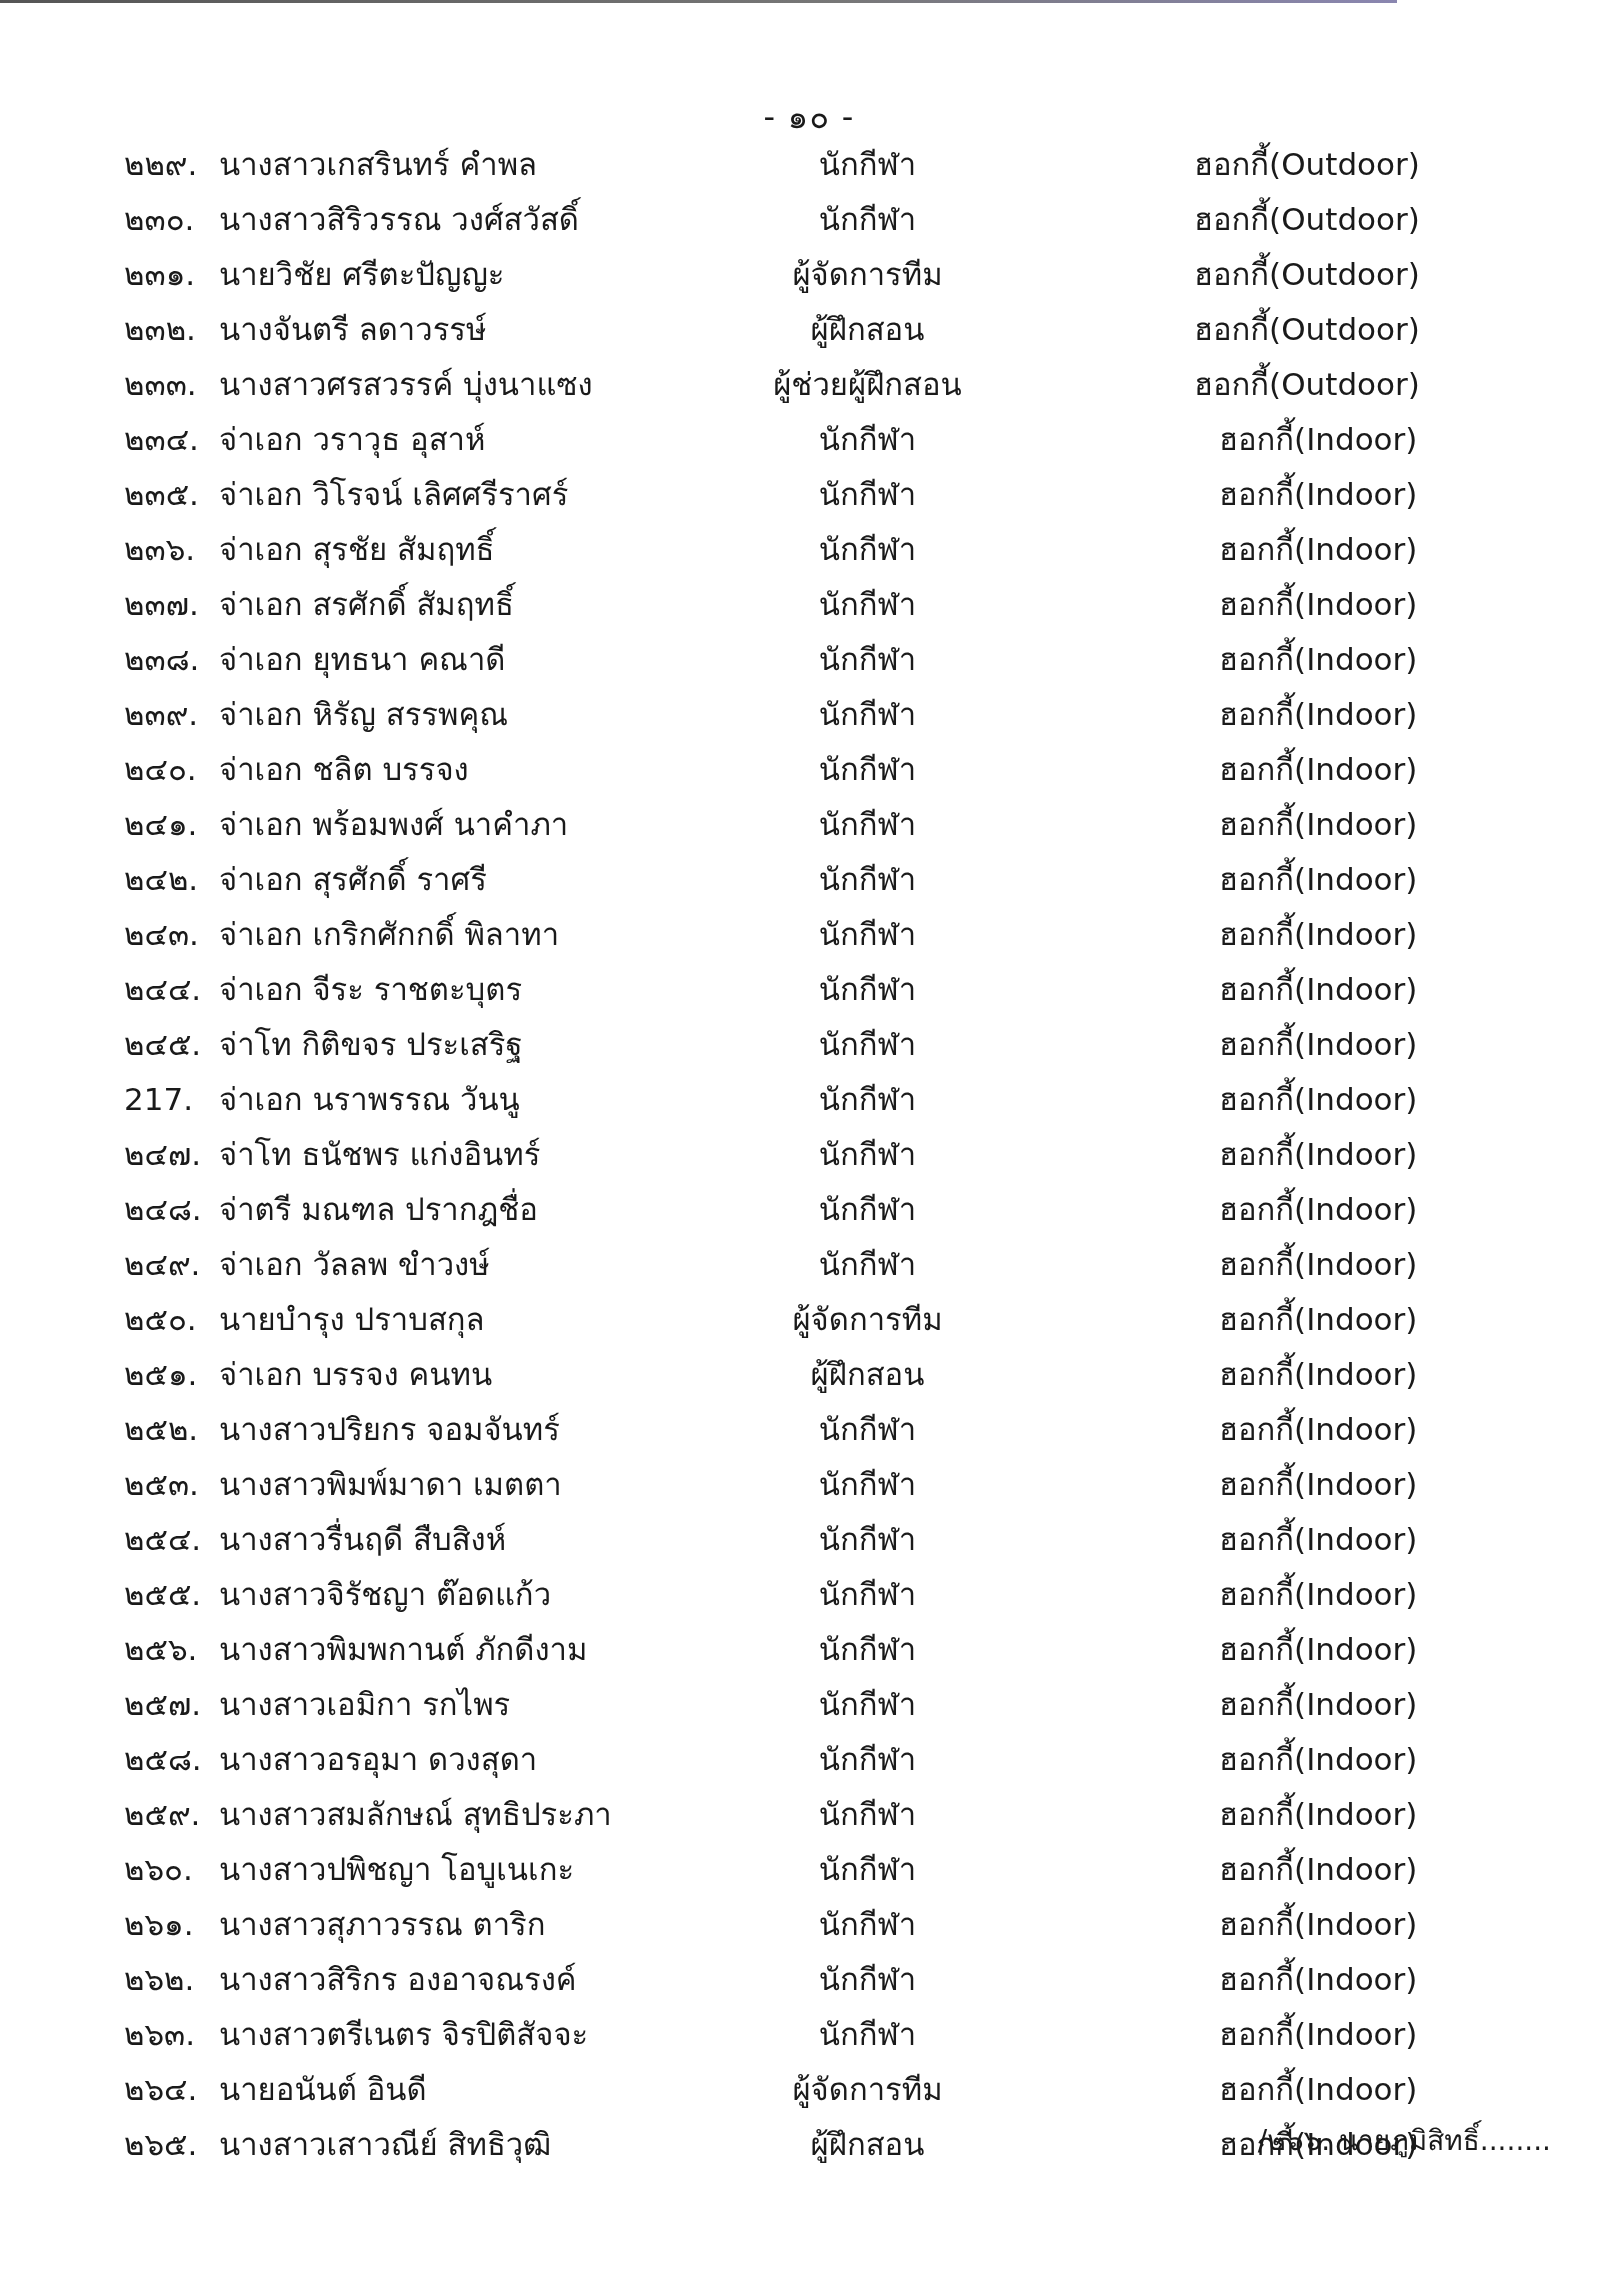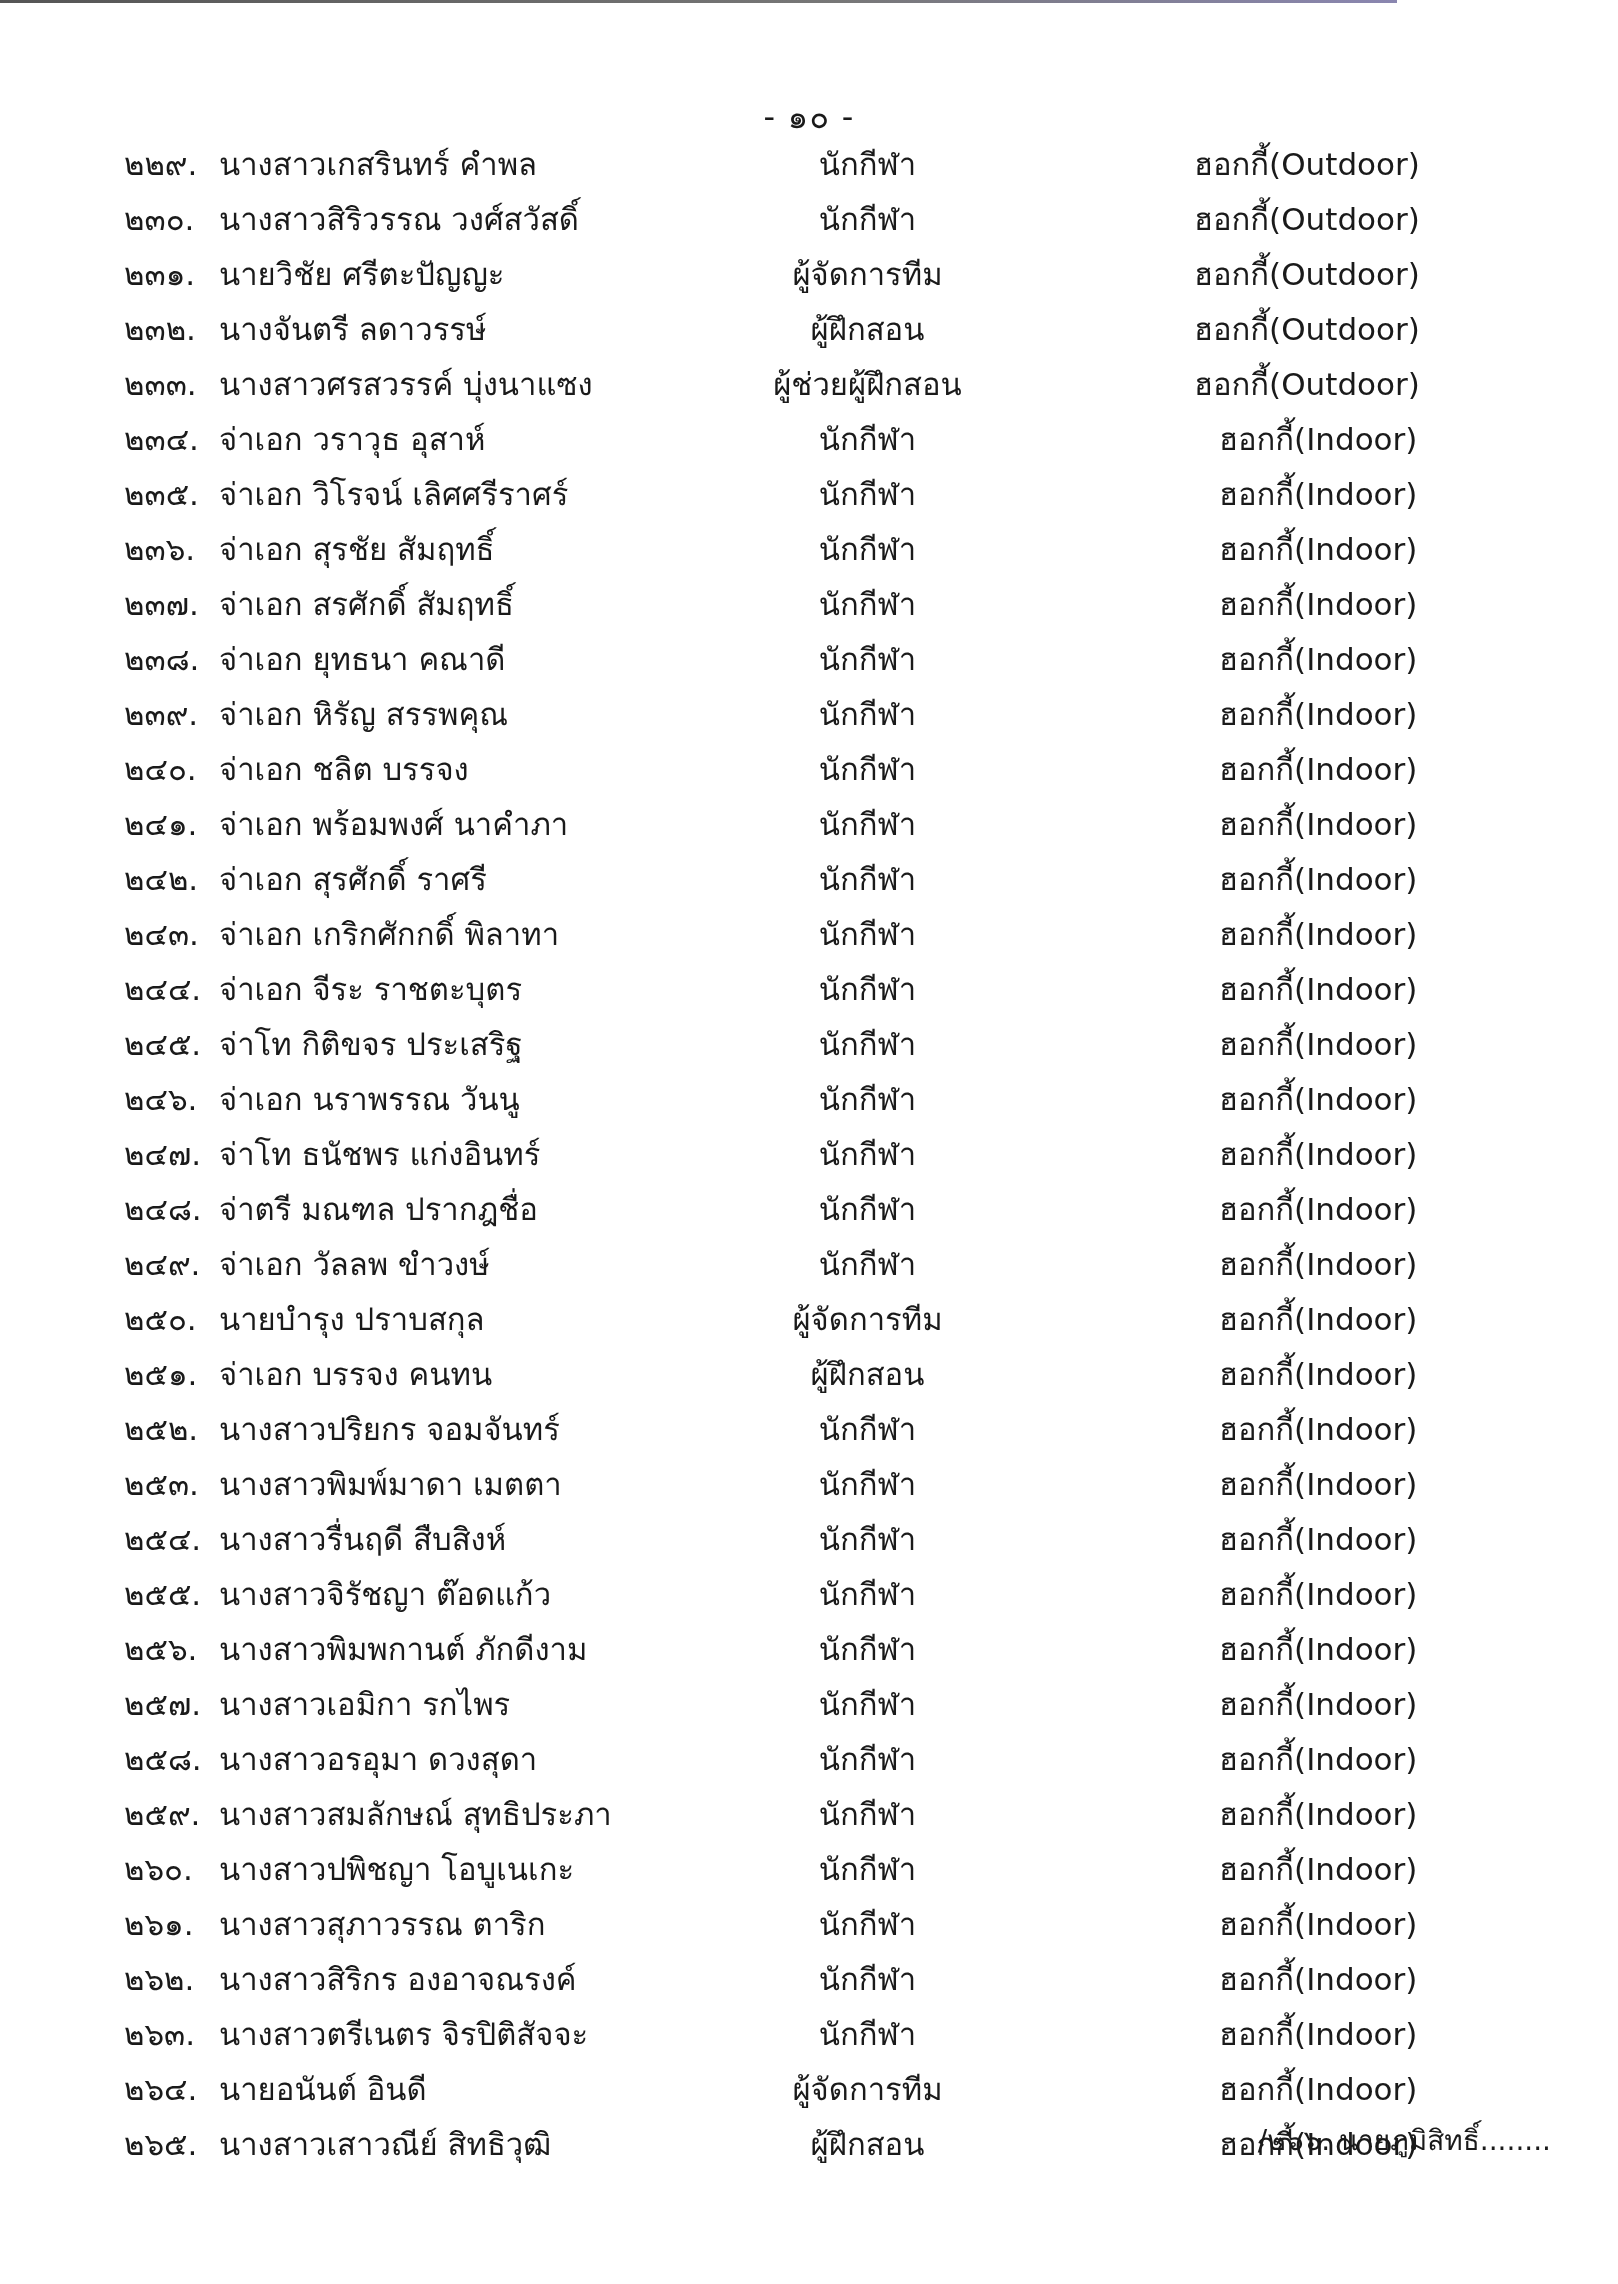--- a/index.html
+++ b/index.html
@@ -137,21 +137,21 @@
       <span class="role">นักกีฬา</span>
       <span class="sport indoor">ฮอกกี้(Indoor)</span>
     </div>
     <div class="row">
       <span class="no">๒๔๕.</span>
       <span class="name">จ่าโท กิติขจร  ประเสริฐ</span>
       <span class="role">นักกีฬา</span>
       <span class="sport indoor">ฮอกกี้(Indoor)</span>
     </div>
     <div class="row">
-      <span class="no">๒๔๖.</span>
+      <span class="no">217.</span>
       <span class="name">จ่าเอก นราพรรณ  วันนู</span>
       <span class="role">นักกีฬา</span>
       <span class="sport indoor">ฮอกกี้(Indoor)</span>
     </div>
     <div class="row">
       <span class="no">๒๔๗.</span>
       <span class="name">จ่าโท ธนัชพร  แก่งอินทร์</span>
       <span class="role">นักกีฬา</span>
       <span class="sport indoor">ฮอกกี้(Indoor)</span>
     </div>

